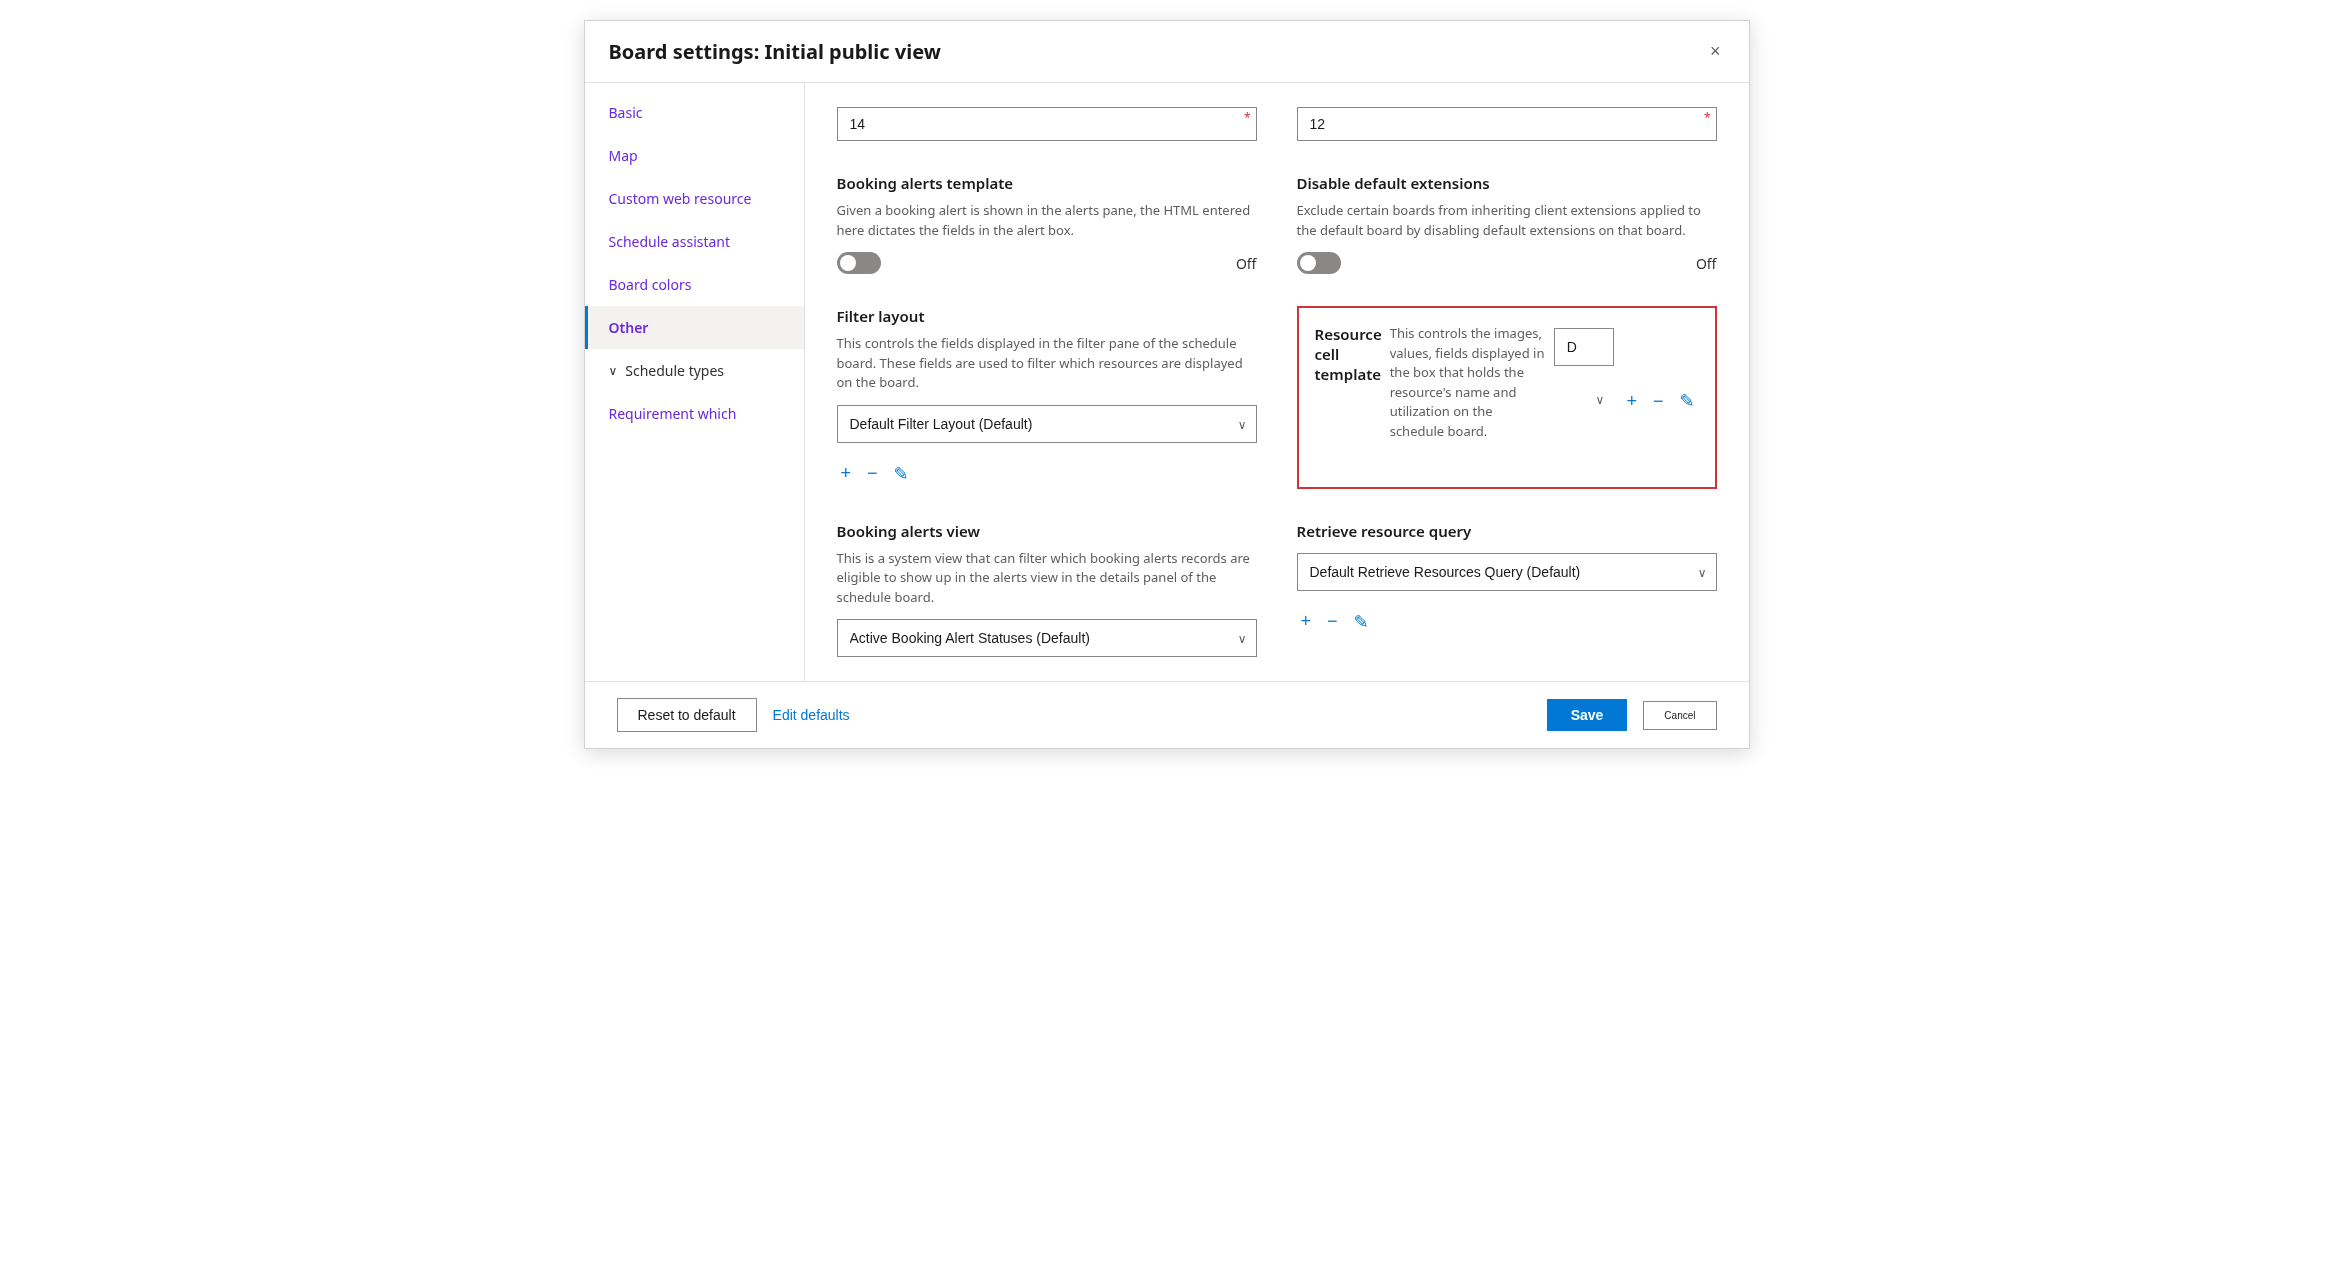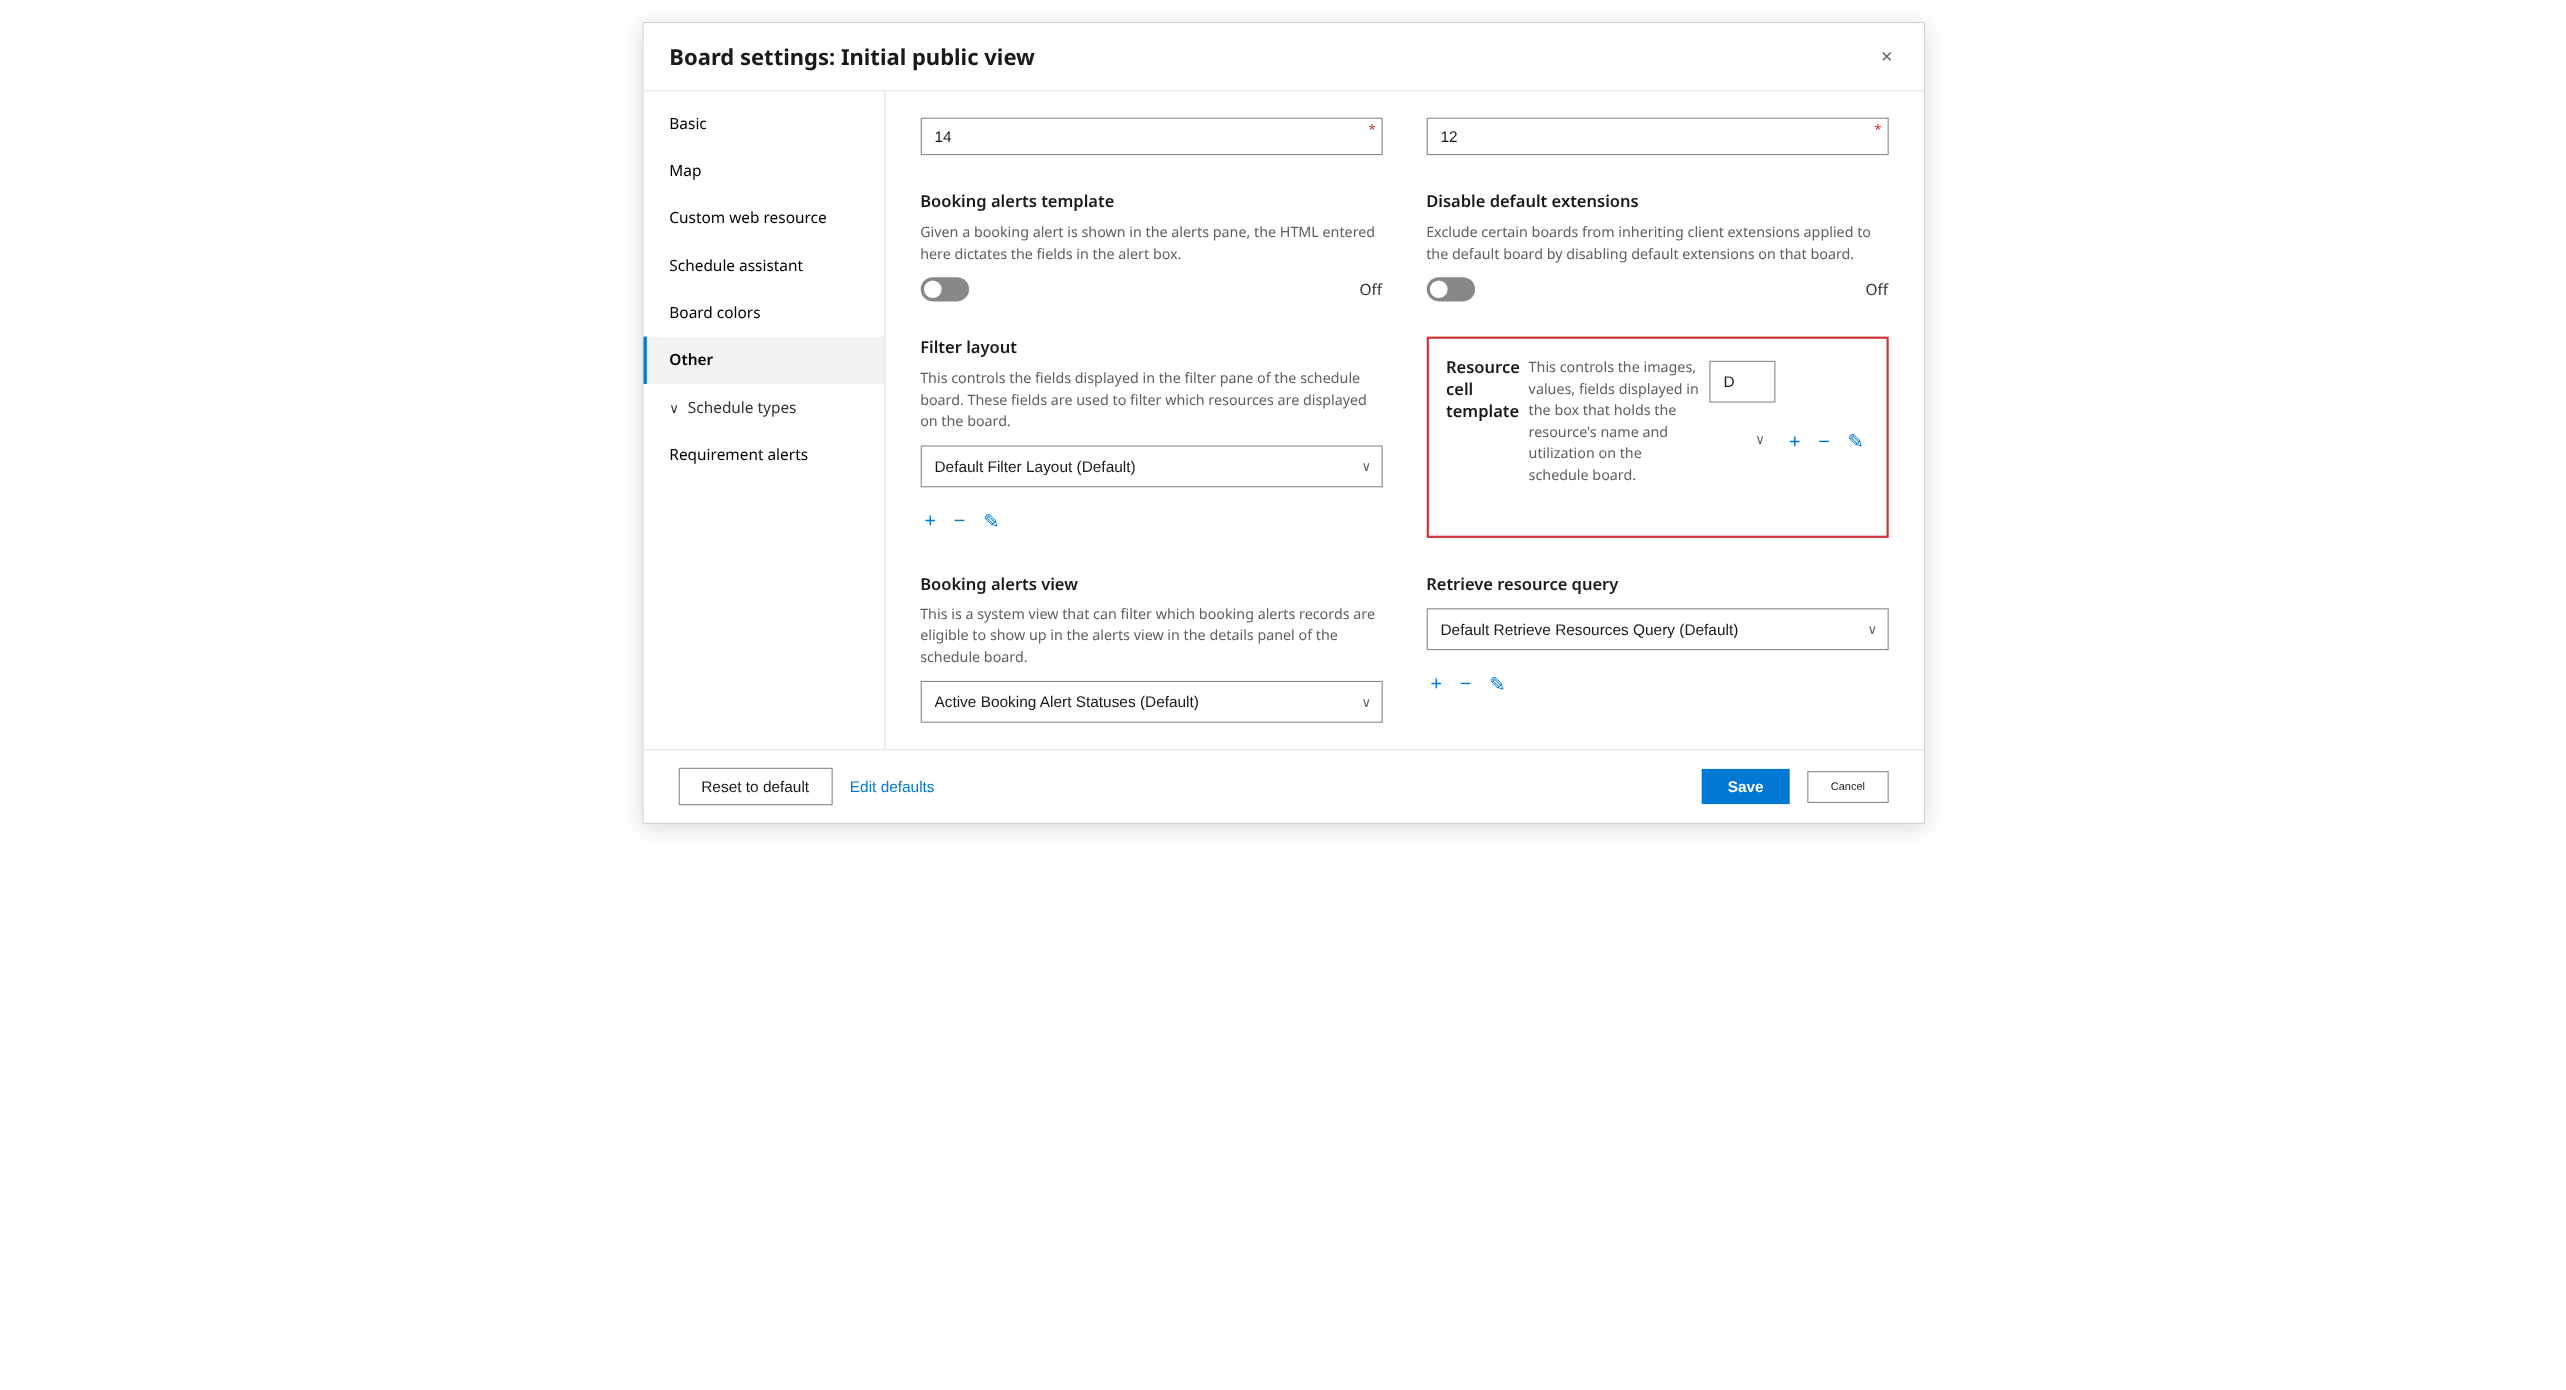--- a/index.html
+++ b/index.html
@@ -51,21 +51,21 @@
     .sidebar {
       width: 220px;
       border-right: 1px solid #e0e0e0;
       padding: 8px 0;
       flex-shrink: 0;
     }
 
     .sidebar-item {
       padding: 12px 24px;
       cursor: pointer;
-      color: #000000;
+      color: #6d28d9;
       font-size: 14px;
       display: flex;
       align-items: center;
       gap: 8px;
     }
 
     .sidebar-item.active {
       background: #f3f2f1;
       border-left: 3px solid #0078d4;
       font-weight: 600;
@@ -311,21 +311,21 @@
         <span>Board colors</span>
       </div>
       <div class="sidebar-item active">
         <span>Other</span>
       </div>
       <div class="sidebar-item group-header">
         <span class="chevron">∨</span>
         <span>Schedule types</span>
       </div>
       <div class="sidebar-item">
-        <span>Requirement alerts</span>
+        <span>Requirement which</span>
       </div>
     </div>
 
     <div class="main-content">
 
       <div class="top-inputs">
         <div class="input-wrapper">
           <input class="input-field" type="text" value="14" style="">
           <span class="required-mark">*</span>
         </div>

